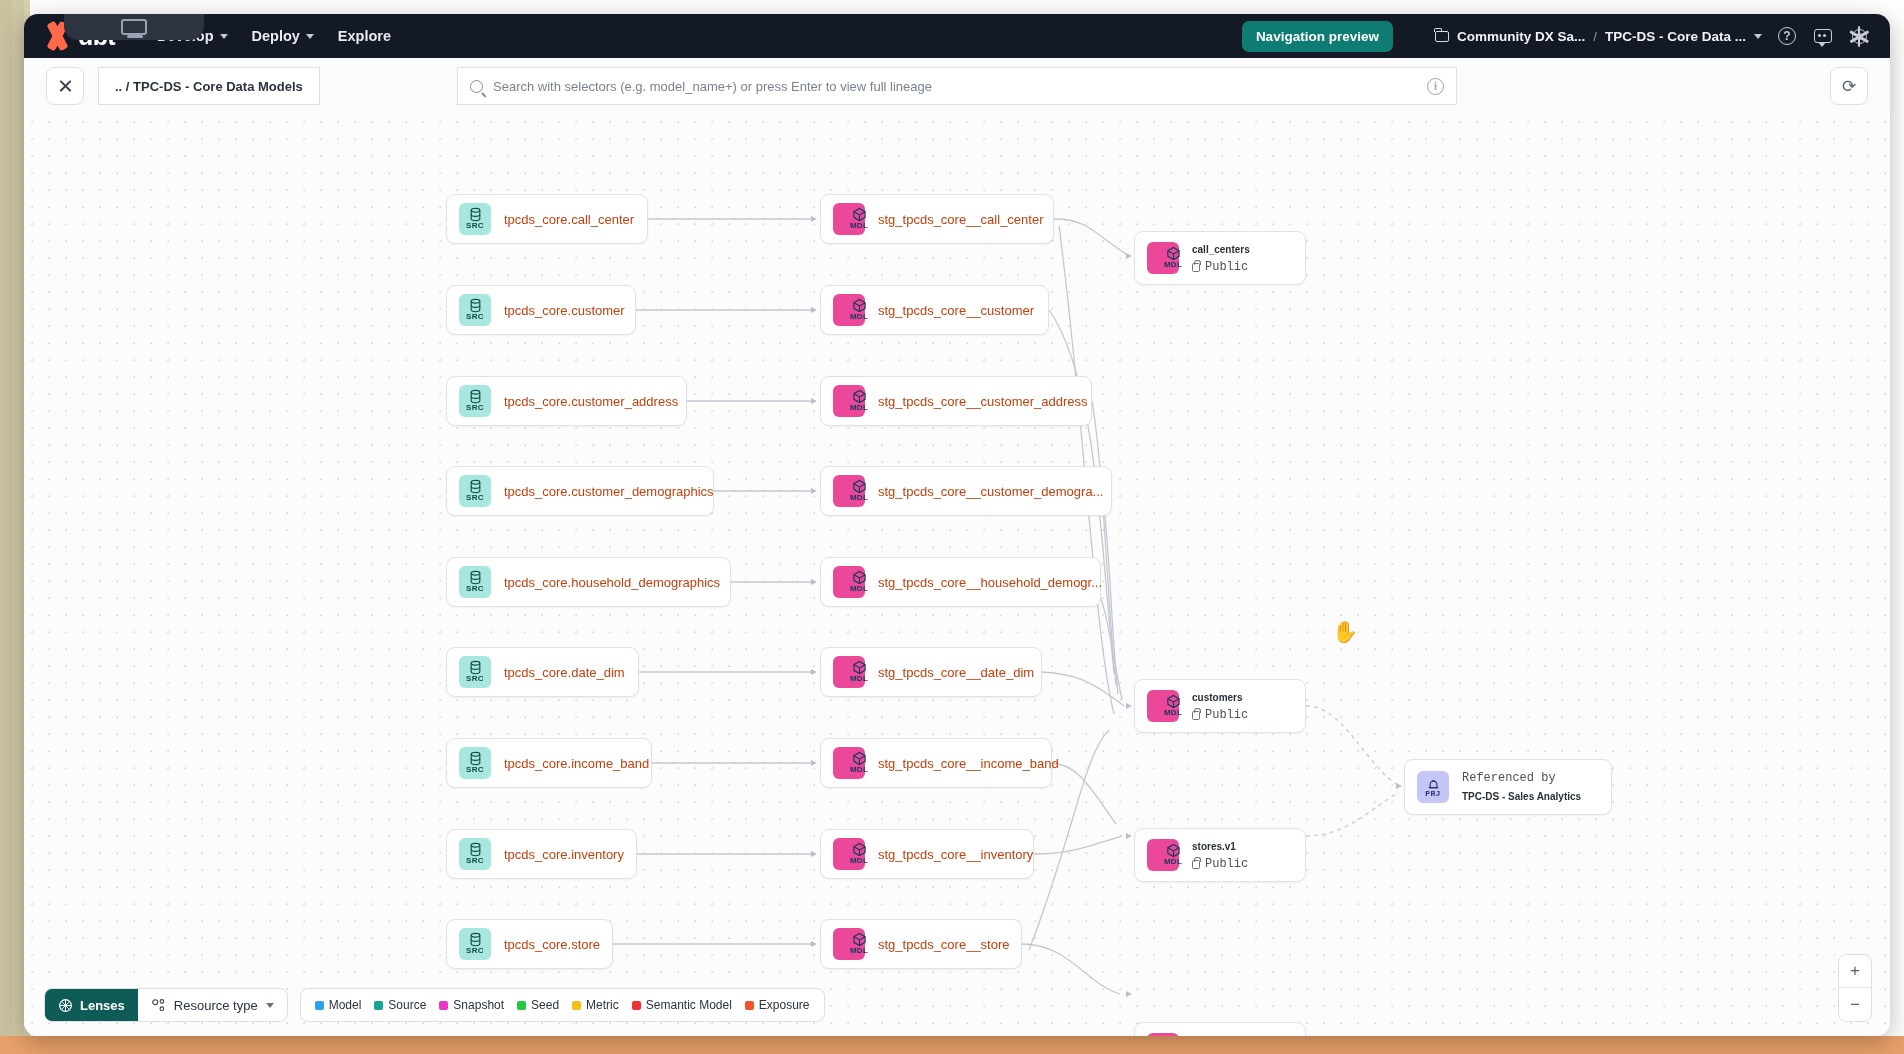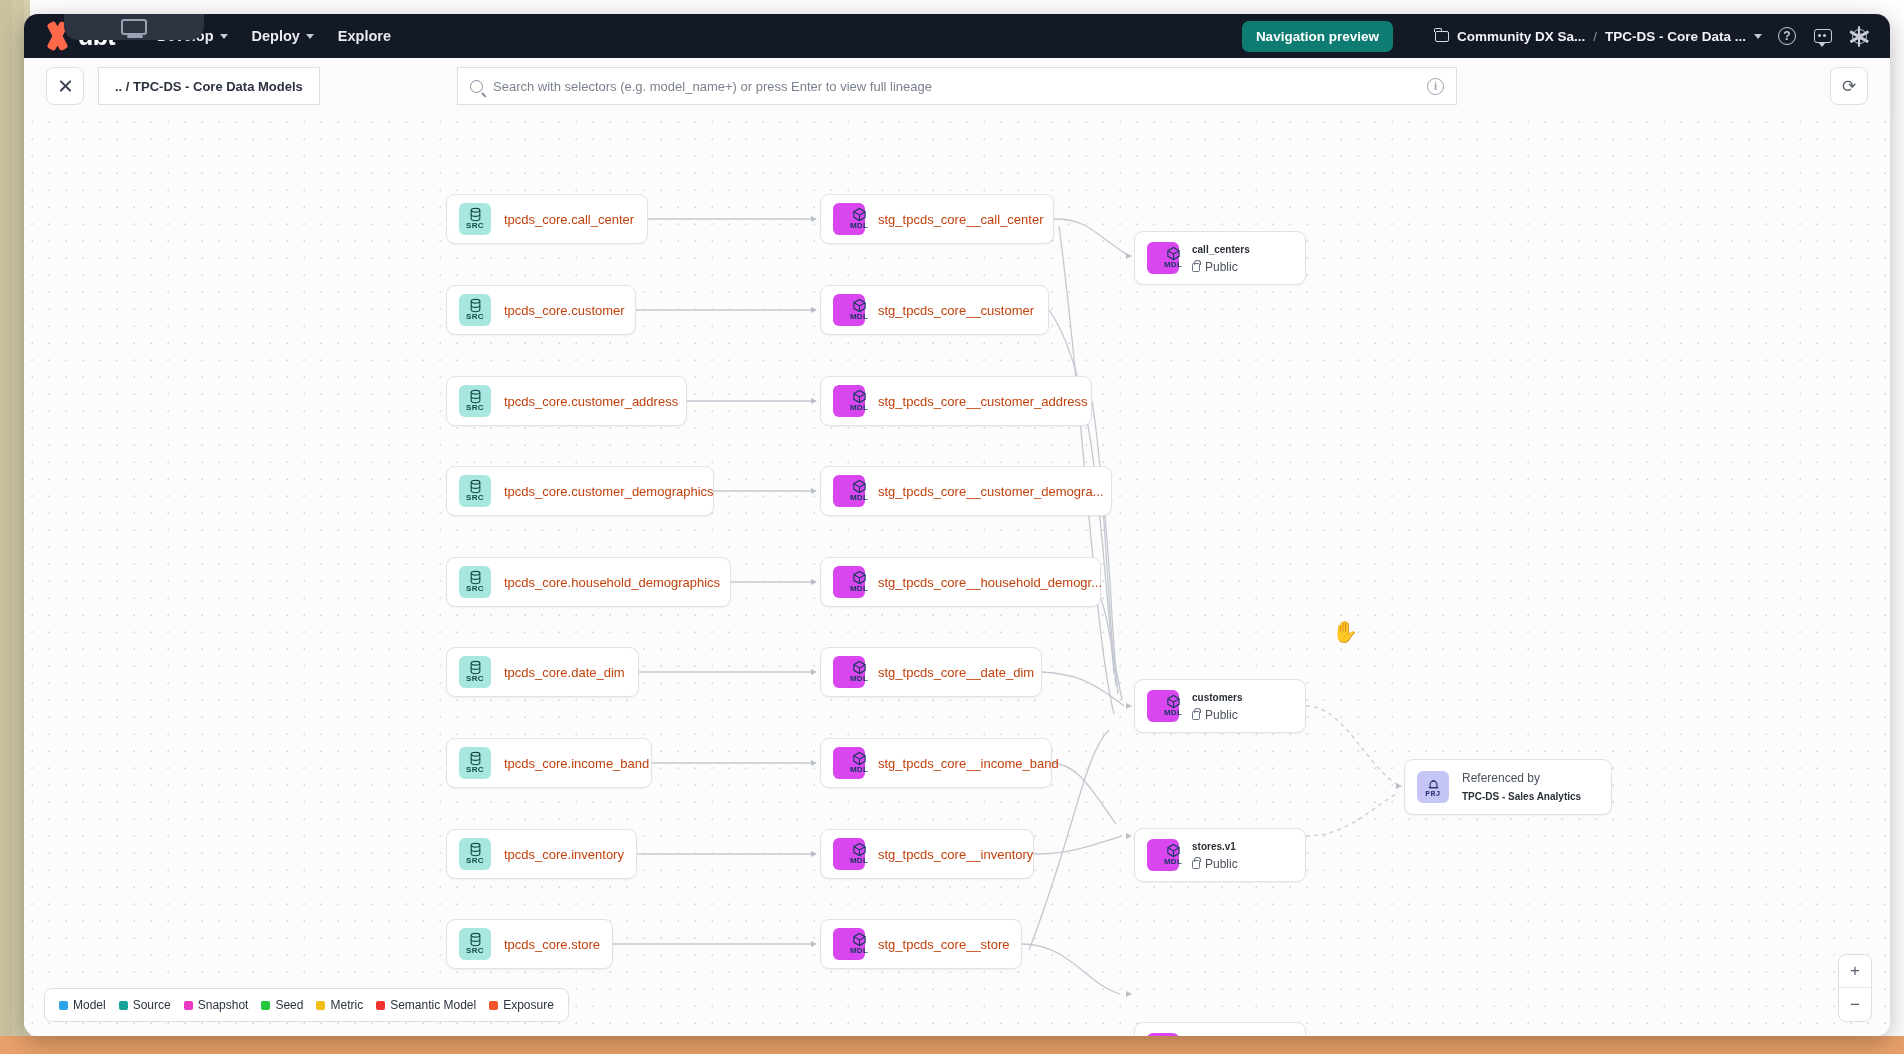--- a/index.html
+++ b/index.html
@@ -123,25 +123,25 @@
     box-shadow:0 1px 2px rgba(20,25,35,.05);
     cursor:pointer; z-index:2;
   }
   .badge{
     width:32px;height:32px;border-radius:6px;flex:none;
     display:flex;flex-direction:column;align-items:center;justify-content:center;gap:0px;
   }
   .badge .g{height:13px;display:flex;align-items:center;justify-content:center;}
   .badge .t{font-size:8px;font-weight:bold;letter-spacing:.3px;line-height:10px;}
   .b-src{background:#a8e6e0;} .b-src .t{color:#134a46;}
-  .b-mdl{background:#d946ef;padding-left:20px;} .b-mdl .t{color:#14395e;}
+  .b-mdl{background:#ec4899;padding-left:20px;} .b-mdl .t{color:#14395e;}
   .b-prj{background:#c5c6f6;} .b-prj .t{color:#2f3172;font-family:Liberation Mono, monospace;}
   .nlabel{font-size:13px;color:#c2410c;white-space:nowrap;}
   .ntitle{font-size:10px;color:#2a3038;font-weight:bold;line-height:17px;}
-  .nsub{font-size:12px;color:#4b5costs;}
+  .nsub{font-size:12px;color:#4b5costs;font-family:Liberation Mono, monospace;}
   .nsub{font-size:12px;color:#4a515c;display:flex;align-items:center;gap:5px;line-height:17px;}
   .lock{width:8px;height:9px;border:1.3px solid #6b7280;border-radius:1.5px;position:relative;flex:none;}
   .lock::before{content:"";position:absolute;left:1px;top:-4px;width:5px;height:4px;border:1.3px solid #6b7280;border-bottom:none;border-radius:3px 3px 0 0;}
   .ntwo{display:flex;flex-direction:column;gap:1px;}
 
   svg.edges{position:absolute;inset:0;width:100%;height:100%;z-index:1;pointer-events:none;}
   .cursor-hand{position:absolute;left:1308px;top:506px;font-size:21px;color:#6b7280;z-index:3;}
 
   
   .botbar{ position:absolute; left:20px; bottom:14px; display:flex; gap:12px; z-index:7;}
@@ -580,20 +580,38 @@
       <span class="ntwo">
         <span class="nsub">Referenced by</span>
         <span class="ntitle">TPC-DS - Sales Analytics</span>
       </span>
     </div>
 
     <div class="cursor-hand">✋</div>
   </div>
 
   <div class="botbar">
+    <div class="group">
+      <div class="lenses">
+        <svg class="hexi" viewBox="0 0 16 16">
+            <circle cx="8" cy="8" r="6.2" fill="none" stroke="#fff" stroke-width="1.3"></circle>
+            <path d="M8 1.8v12.4M1.8 8h12.4M3.6 3.6l8.8 8.8M12.4 3.6l-8.8 8.8" stroke="#fff" stroke-width="1"></path>
+          </svg>
+        <span>Lenses</span>
+      </div>
+      <div class="restype">
+        <svg class="hexi" viewBox="0 0 16 16">
+            <circle cx="4.5" cy="4.5" r="2.6" fill="none" stroke="#3a4150" stroke-width="1.2"></circle>
+            <circle cx="11.6" cy="3.6" r="1.9" fill="none" stroke="#3a4150" stroke-width="1.2"></circle>
+            <circle cx="11.6" cy="11.4" r="1.9" fill="none" stroke="#3a4150" stroke-width="1.2"></circle>
+          </svg>
+        <span>Resource type</span>
+        <span class="caret" style="border-top-color:#6b7280;"></span>
+      </div>
+    </div>
     <div class="legend">
       <span class="lg">
           <i class="sw" style="background:#2aa3e8"></i>
           <span>Model</span>
         </span>
       <span class="lg">
           <i class="sw" style="background:#17a398"></i>
           <span>Source</span>
         </span>
       <span class="lg">

